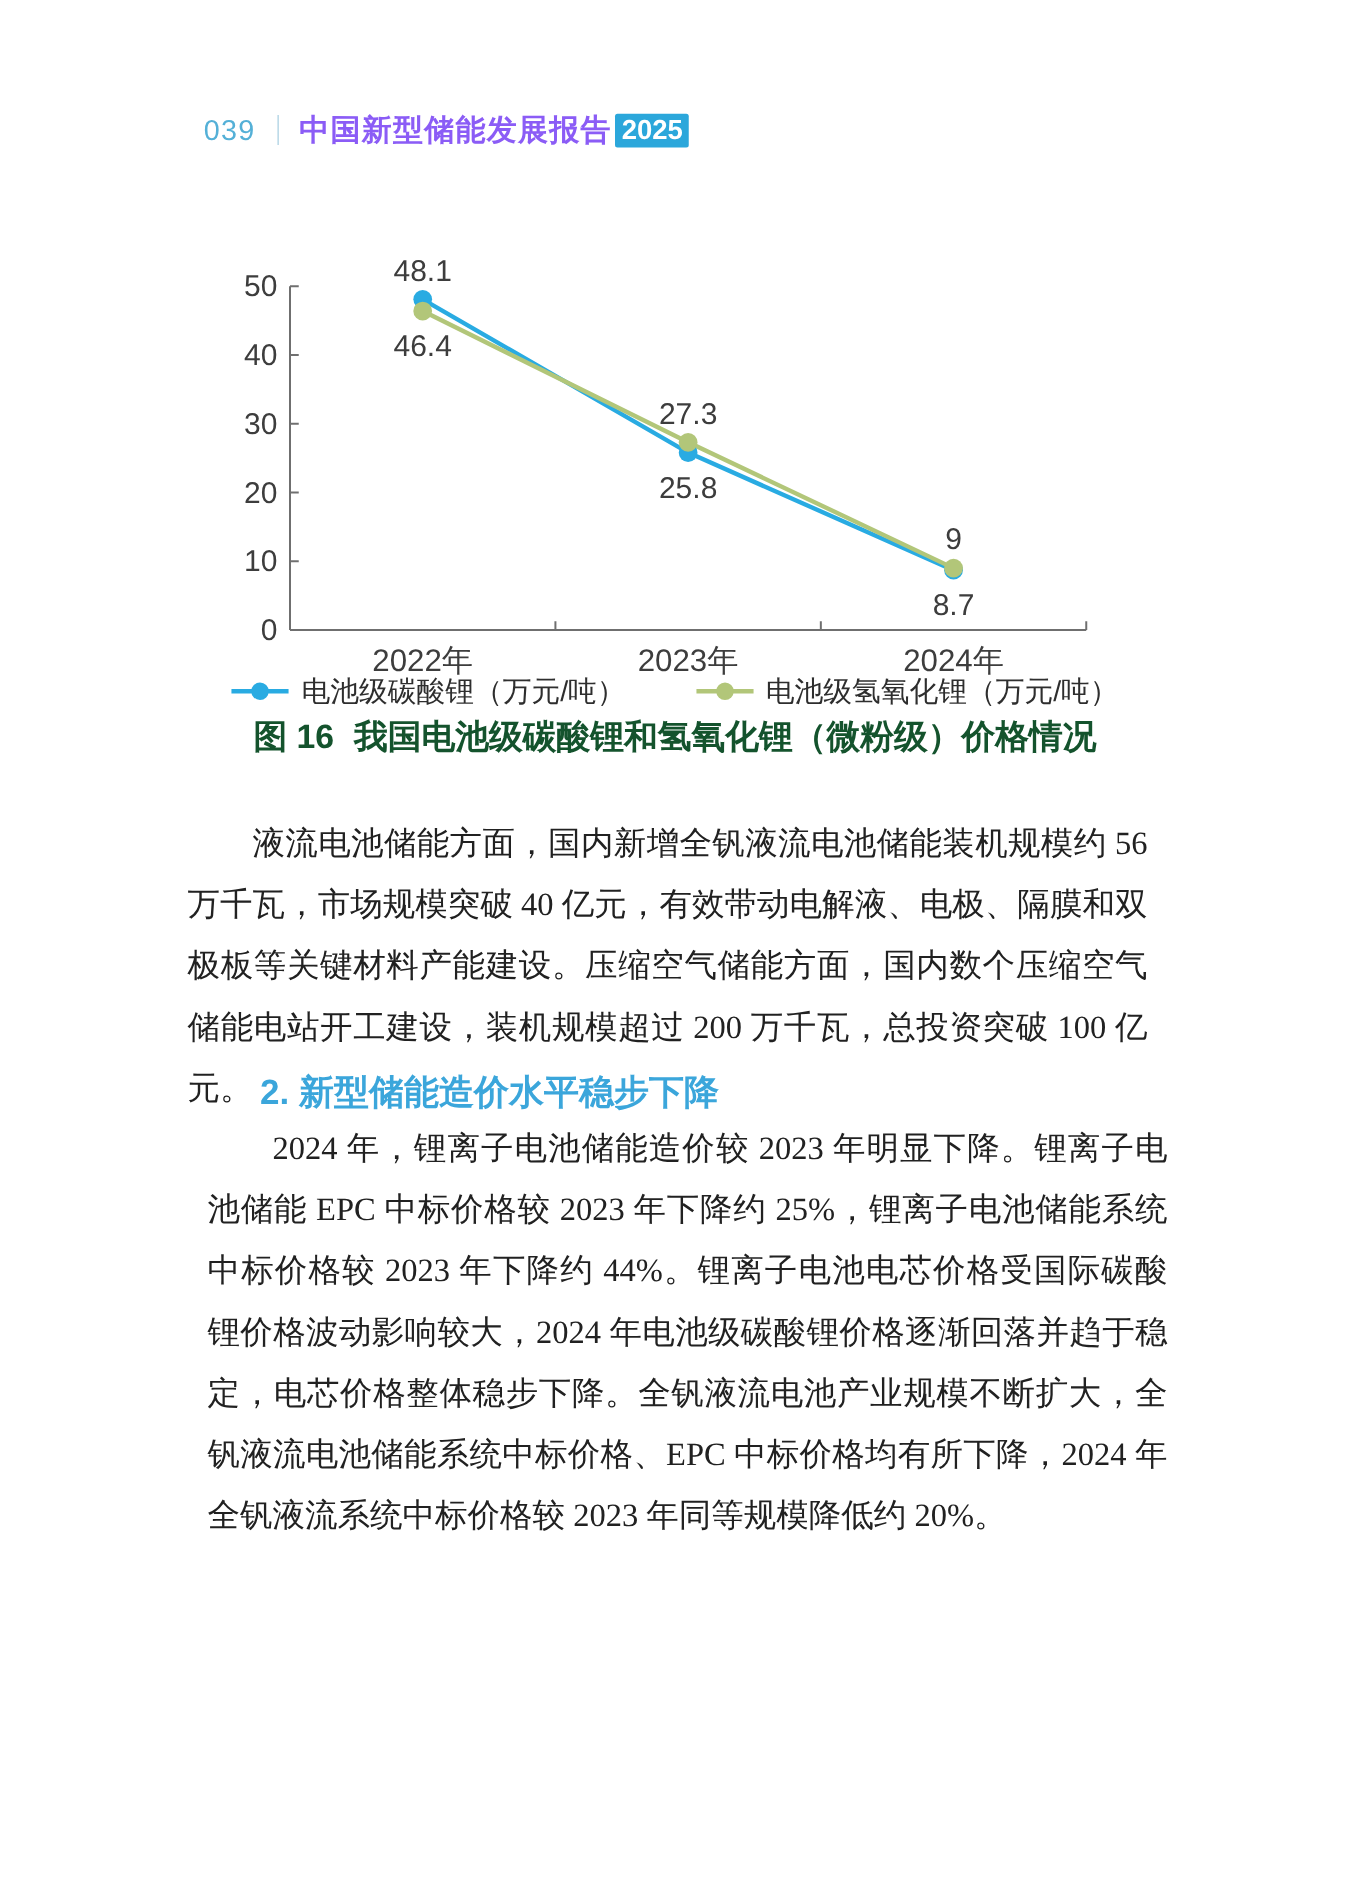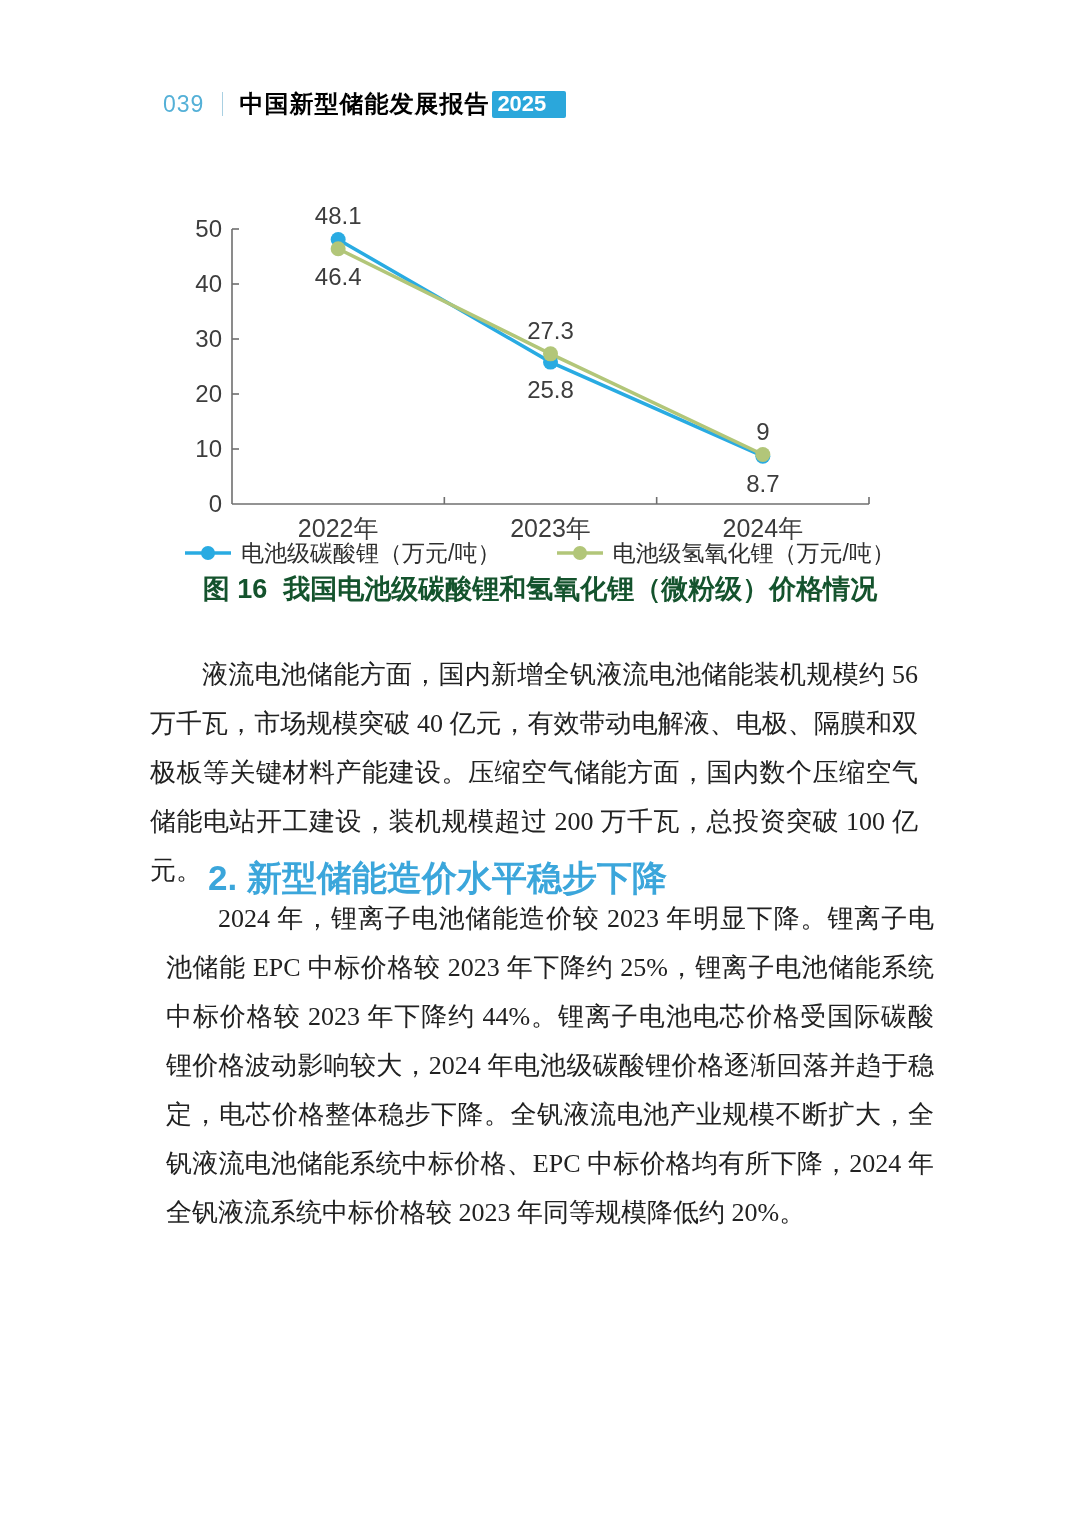--- a/index.html
+++ b/index.html
@@ -16,27 +16,27 @@
     display:flex;align-items:center;height:28px;
   }
   .page-number{
     font-size:23px;color:#54b0d7;letter-spacing:1px;
   }
   .header-divider{
     width:1px;height:24px;background:#a9d0e2;
     margin:0 16px 0 18px;
   }
   .report-title{
-    font-size:24px;font-weight:bold;color:#000000;letter-spacing:1px;
+    font-size:24px;font-weight:bold;color:#8b5cf6;letter-spacing:1px;
   }
   .report-year-badge{
     display:inline-block;margin-left:3px;
     background:#2ba7db;color:#ffffff;
     font-size:22px;font-weight:bold;
-    padding:1px 20px 2px 5px;border-radius:2px;line-height:24px;
+    padding:1px 5px 2px 5px;border-radius:2px;line-height:24px;
   }
   
   .chart-svg{
     position:absolute;left:140px;top:188px;
     width:760px;height:362px;
   }
   .chart-svg text{font-family:"Liberation Sans",sans-serif;}
   .chart-legend{
     position:absolute;left:0;top:538px;width:1080px;height:30px;
     display:flex;justify-content:center;align-items:center;gap:56px;
@@ -53,21 +53,21 @@
     position:absolute;left:150px;width:768px;
     font-family:"Liberation Serif","DejaVu Serif",serif;
     font-size:26px;line-height:49px;color:#212121;
     text-align:justify;text-indent:2em;margin:0;
   }
   .para-1{top:650px;}
   .para-2{top:894px;margin-left:16px;}
   .sub-heading{
     position:absolute;left:208px;top:855px;margin:0;
     font-family:"Liberation Sans",sans-serif;
-    font-size:35px;font-weight:bold;color:#3ba6db;
+    font-size:28px;font-weight:bold;color:#3ba6db;
   }
 </style>
 </head>
 <body>
 
 <div class="page-header">
   <span class="page-number">039</span>
   <span class="header-divider"></span>
   <span class="report-title">中国新型储能发展报告</span>
   <span class="report-year-badge">2025</span>

